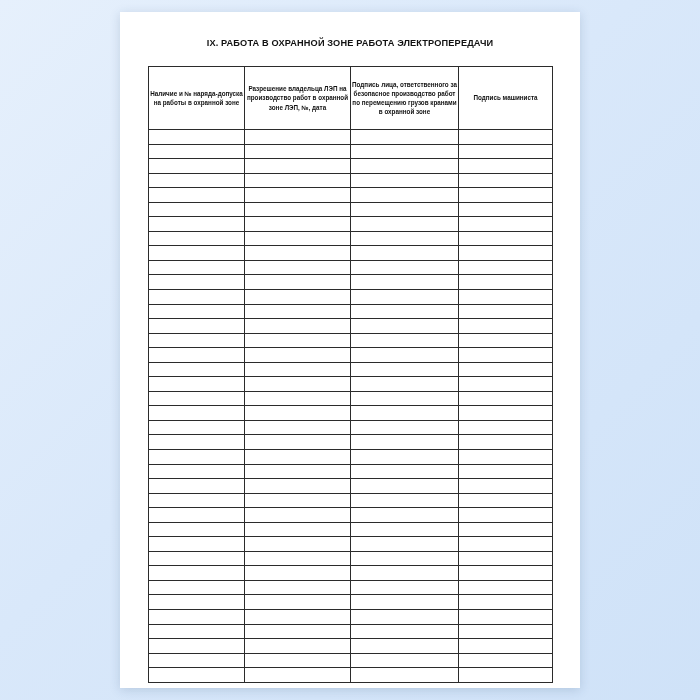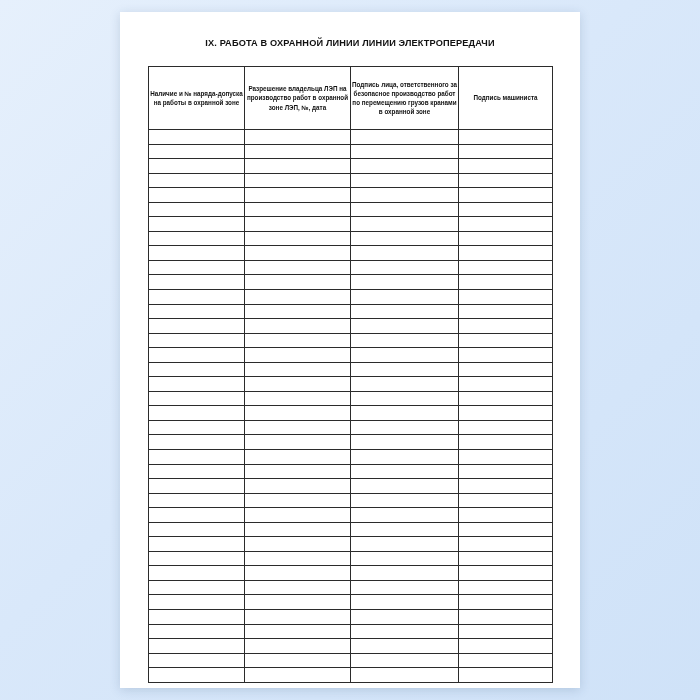--- a/index.html
+++ b/index.html
@@ -71,21 +71,21 @@
   .col3 { width: 108px; }
   .col4 { width: 94px; }
 </style>
 </head>
 <body>
 
 <div id="scene">
   <div id="page">
     <div id="page-inner">
 
-      <div class="doc-title">IX. РАБОТА В ОХРАННОЙ ЛИНИИ ЛИНИИ ЭЛЕКТРОПЕРЕДАЧИ</div>
+      <div class="doc-title">IX. РАБОТА В ОХРАННОЙ ЗОНЕ РАБОТА ЭЛЕКТРОПЕРЕДАЧИ</div>
 
       <table class="form">
         <colgroup>
           <col class="col1">
           <col class="col2">
           <col class="col3">
           <col class="col4">
         </colgroup>
         <thead>
           <tr>

